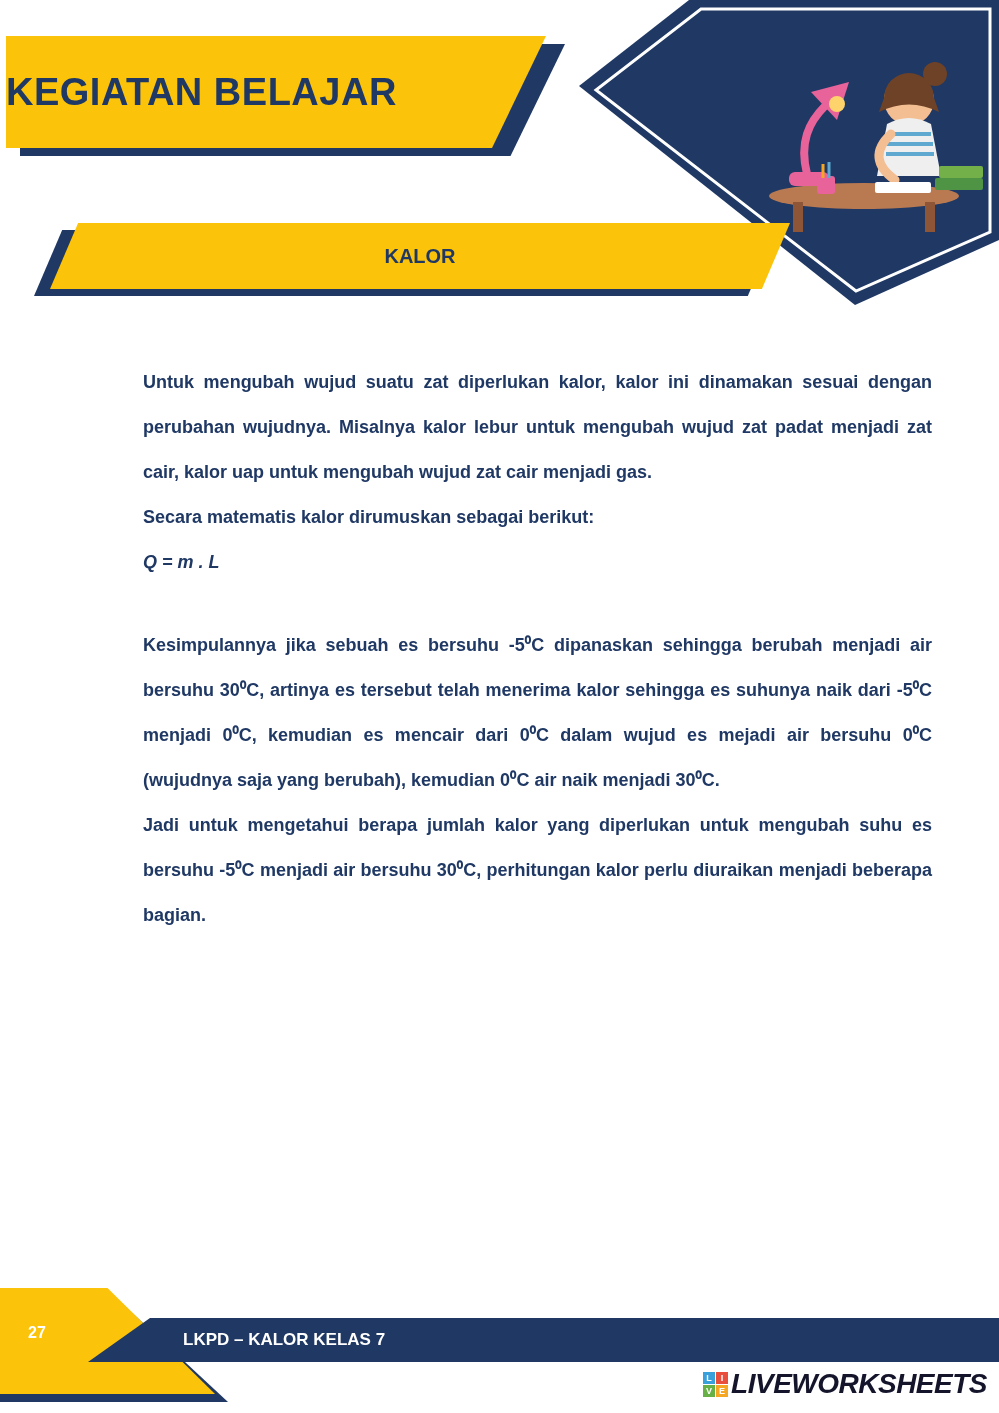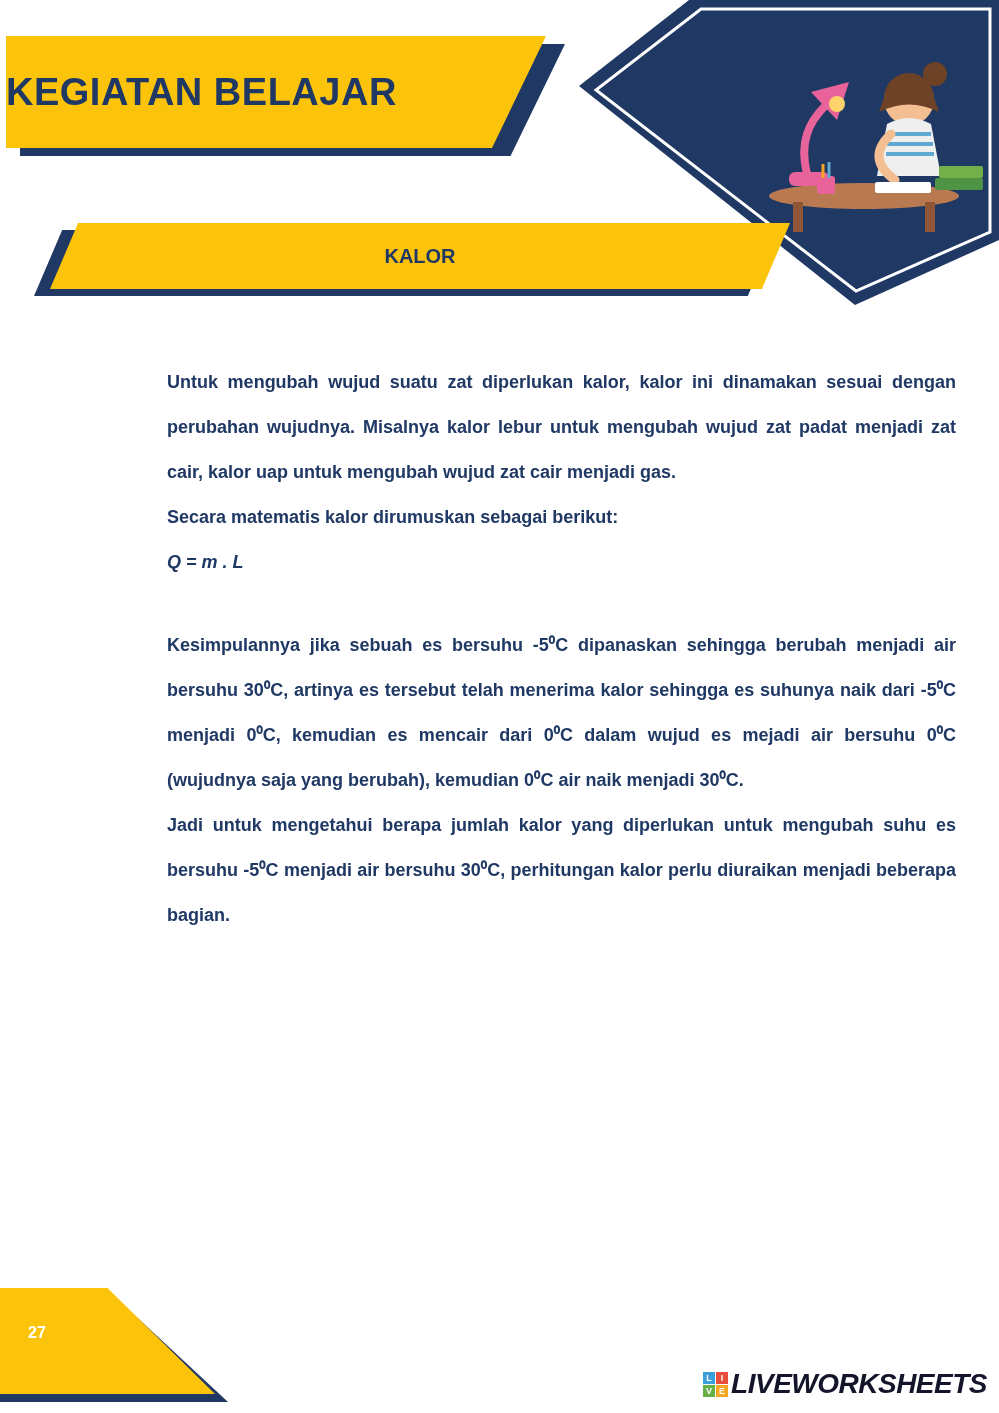--- a/index.html
+++ b/index.html
@@ -107,21 +107,20 @@
   
   .content {
     position: absolute;
     left: 143px;
     top: 360px;
     width: 789px;
     font-size: 18px;
     font-weight: 700;
     line-height: 45px;
     color: var(--navy);
-    margin-left: 24px;
   }
   .content p {
     text-align: justify;
   }
   .formula-row {
     display: flex;
     height: 45px;
     align-items: center;
   }
   .formula-label {
@@ -267,20 +266,23 @@
     </div>
 
     <p class="para-gap">Kesimpulannya jika sebuah es bersuhu -5⁰C dipanaskan sehingga berubah menjadi air bersuhu 30⁰C, artinya es tersebut telah menerima kalor sehingga es suhunya naik dari -5⁰C menjadi 0⁰C, kemudian es mencair dari 0⁰C dalam wujud es mejadi air bersuhu 0⁰C (wujudnya saja yang berubah), kemudian 0⁰C air naik menjadi 30⁰C.</p>
     <p>Jadi untuk mengetahui berapa jumlah kalor yang diperlukan untuk mengubah suhu es bersuhu -5⁰C menjadi air bersuhu 30⁰C, perhitungan kalor perlu diuraikan menjadi beberapa bagian.</p>
   </div>
 
   <div class="footer-wedge-shadow"></div>
   <div class="footer-wedge">
     <span class="page-number">27</span>
   </div>
+  <div class="footer-bar">
+    <span>LKPD – KALOR KELAS 7</span>
+  </div>
 
   <div class="lw-logo">
     <span class="lw-tiles">
       <span class="lw-tile t0">L</span>
       <span class="lw-tile t1">I</span>
       <span class="lw-tile t2">V</span>
       <span class="lw-tile t3">E</span>
     </span>
     <span class="lw-text">LIVEWORKSHEETS</span>
   </div>

